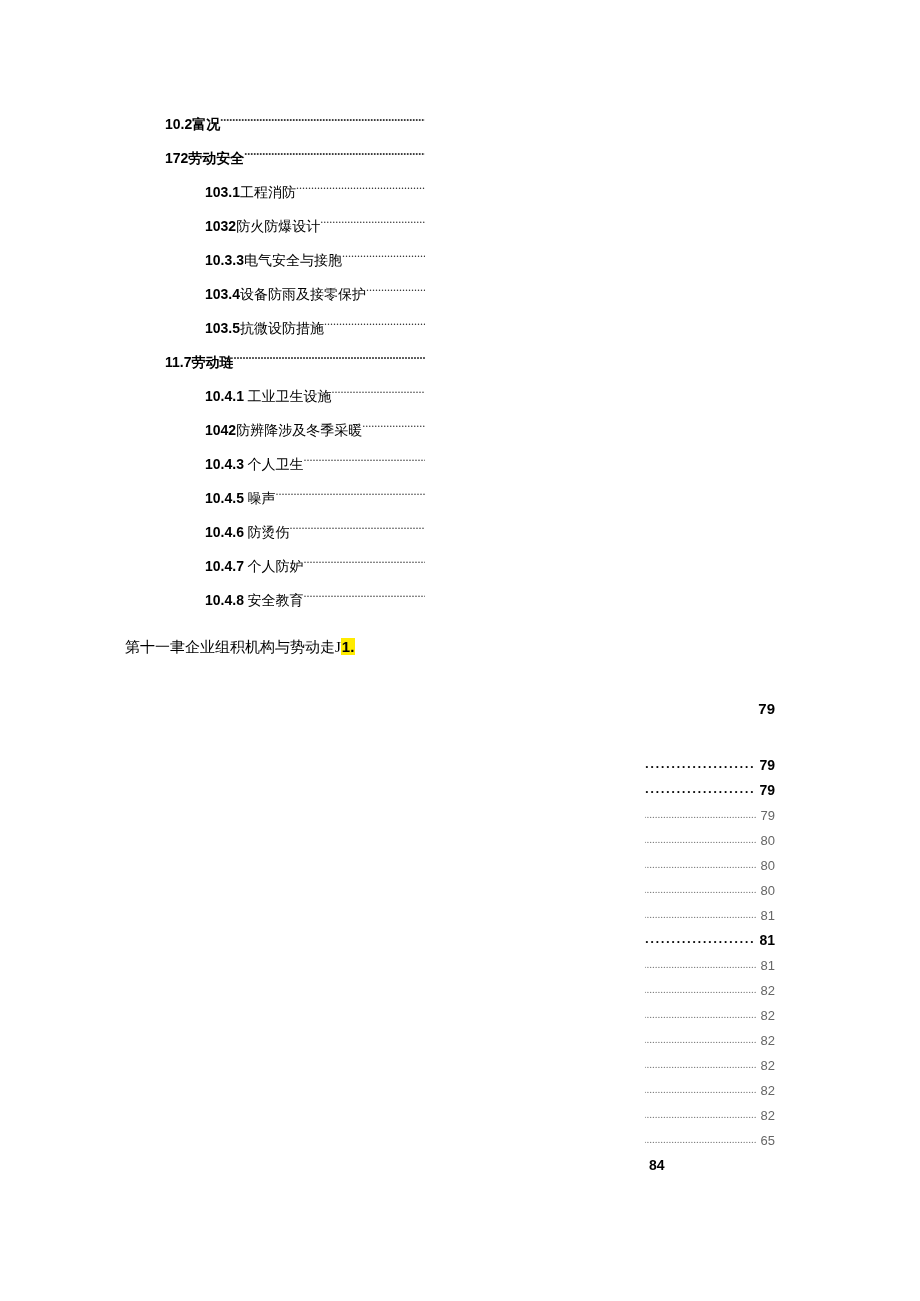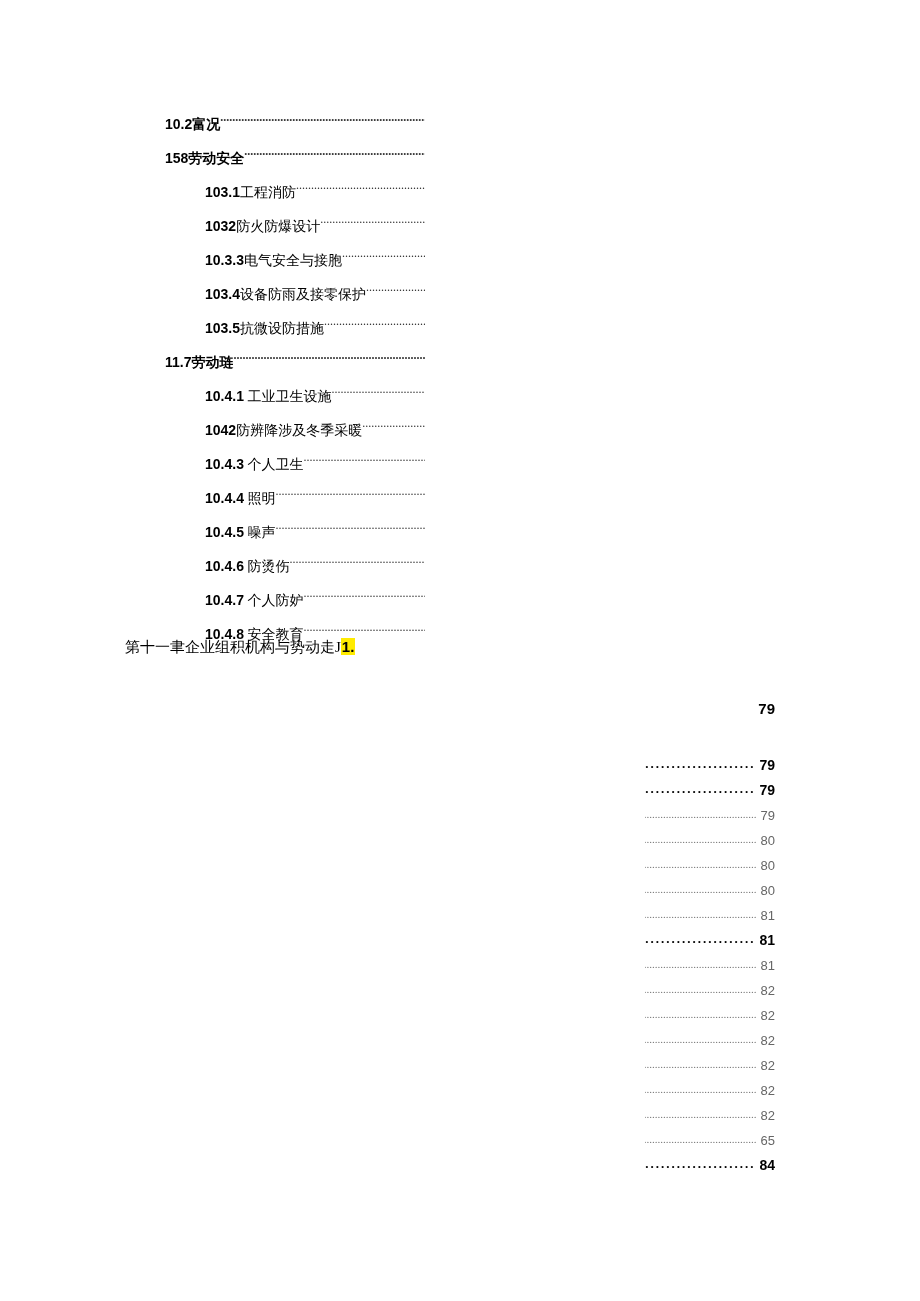--- a/index.html
+++ b/index.html
@@ -116,35 +116,35 @@
     padding-left: 4px;
     font-family: Arial, sans-serif;
     color: #666;
     font-size: 13px;
   }
   .r-line.bold .rnum {
     color: #000;
     font-weight: bold;
     font-size: 14px;
   }
-  .r-line.gap { margin-top: 4px; }
+  .r-line.gap { margin-top: 4px; flex-direction: column; }
   .numpart { font-family: Arial, sans-serif; font-weight: bold; }
 </style>
 </head>
 <body>
 
 <div class="page">
 
   <div class="toc-top" id="toc-top">
       <div class="toc-line indent1 bold">
         <span class="label"><span class="numpart">10.2</span><span>富况</span></span>
         <span class="dots"></span>
       </div>
       <div class="toc-line indent1 bold">
-        <span class="label"><span class="numpart">158</span><span>劳动安全</span></span>
+        <span class="label"><span class="numpart">172</span><span>劳动安全</span></span>
         <span class="dots"></span>
       </div>
       <div class="toc-line indent2">
         <span class="label"><span class="numpart">103.1</span><span>工程消防</span></span>
         <span class="dots"></span>
       </div>
       <div class="toc-line indent2">
         <span class="label"><span class="numpart">1032</span><span>防火防爆设计</span></span>
         <span class="dots"></span>
       </div>
@@ -167,24 +167,20 @@
       <div class="toc-line indent2">
         <span class="label"><span class="numpart">10.4.1</span><span> 工业卫生设施</span></span>
         <span class="dots"></span>
       </div>
       <div class="toc-line indent2">
         <span class="label"><span class="numpart">1042</span><span>防辨降涉及冬季采暖</span></span>
         <span class="dots"></span>
       </div>
       <div class="toc-line indent2">
         <span class="label"><span class="numpart">10.4.3</span><span> 个人卫生</span></span>
-        <span class="dots"></span>
-      </div>
-      <div class="toc-line indent2">
-        <span class="label"><span class="numpart">10.4.4</span><span> 照明</span></span>
         <span class="dots"></span>
       </div>
       <div class="toc-line indent2">
         <span class="label"><span class="numpart">10.4.5</span><span> 噪声</span></span>
         <span class="dots"></span>
       </div>
       <div class="toc-line indent2">
         <span class="label"><span class="numpart">10.4.6</span><span> 防烫伤</span></span>
         <span class="dots"></span>
       </div>

